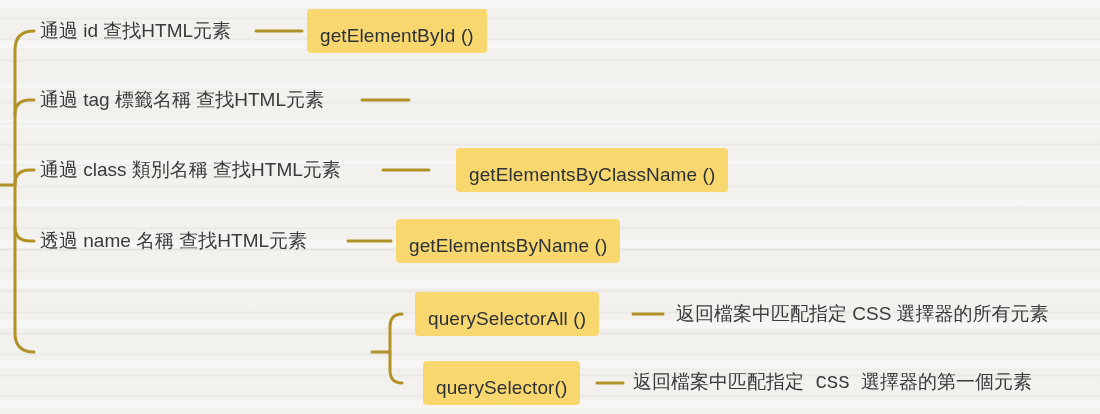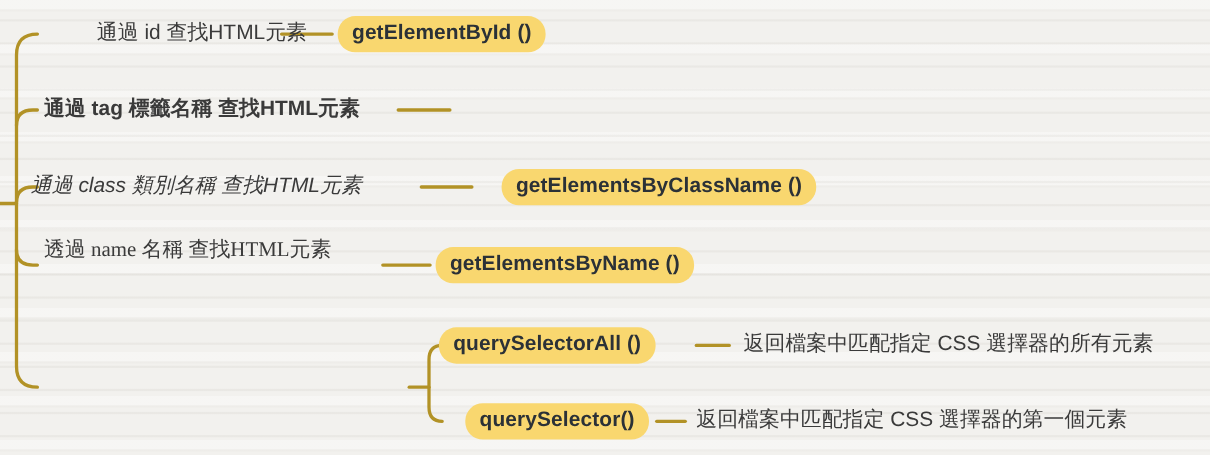--- a/index.html
+++ b/index.html
@@ -21,23 +21,23 @@
         rgba(255,255,255,0.0) 11px, rgba(255,255,255,0.0) 40px);
   }
   svg.connectors { position:absolute; left:0; top:0; width:1100px; height:414px; }
   svg.connectors path { fill:none; stroke:#b29226; stroke-width:3; stroke-linecap:round; }
   .label {
     position:absolute; transform:translateY(-50%);
     font-size:19px; line-height:1.2; color:#3a3a3a; white-space:nowrap;
   }
   .chip {
     position:absolute; transform:translateY(-50%);
-    background:#f9d76f; border-radius:16px;
-    padding:5px 13px 6px 13px;
-    font-size:19px; line-height:1.15; font-weight:700; letter-spacing:0.1px;
+    background:#f9d76f; border-radius:4px;
+    padding:16px 13px 6px 13px;
+    font-size:19px; line-height:1.15; font-weight:400; letter-spacing:0.1px;
     color:#2b3137; white-space:nowrap;
   }
   .desc {
     position:absolute; transform:translateY(-50%);
     font-size:19px; line-height:1.2; color:#3a3a3a; white-space:nowrap;
   }
 </style>
 </head>
 <body>
 
@@ -60,31 +60,31 @@
     <path d="M 383 170 L 429 170"></path>
     <path d="M 348 241 L 391 241"></path>
 
     <path d="M 372 352 L 390 352"></path>
     <path d="M 402 314 Q 390 314 390 327 L 390 370 Q 390 383 402 383"></path>
 
     <path d="M 633 314 L 663 314"></path>
     <path d="M 597 383 L 623 383"></path>
   </svg>
 
-  <div class="label" style="left:40px; top:31px;margin-left:48px;">通過 id 查找HTML元素</div>
+  <div class="label" style="left:40px; top:31px;">通過 id 查找HTML元素</div>
   <div class="chip" style="left:307px; top:31px;">getElementById ()</div>
 
-  <div class="label" style="left:40px; top:100px;font-weight:bold;">通過 tag 標籤名稱 查找HTML元素</div>
+  <div class="label" style="left:40px; top:100px;">通過 tag 標籤名稱 查找HTML元素</div>
 
-  <div class="label" style="left:28px; top:170px;font-style:italic;">通過 class 類別名稱 查找HTML元素</div>
+  <div class="label" style="left:40px; top:170px;">通過 class 類別名稱 查找HTML元素</div>
   <div class="chip" style="left:456px; top:170px;">getElementsByClassName ()</div>
 
-  <div class="label" style="left:40px; top:228px;font-family:Liberation Serif, serif;">透過 name 名稱 查找HTML元素</div>
+  <div class="label" style="left:40px; top:241px;">透過 name 名稱 查找HTML元素</div>
   <div class="chip" style="left:396px; top:241px;text-align:center;">getElementsByName ()</div>
 
 
-  <div class="chip" style="left:399px; top:314px;">querySelectorAll ()</div>
+  <div class="chip" style="left:415px; top:314px;">querySelectorAll ()</div>
   <div class="desc" style="left:676px; top:314px;">返回檔案中匹配指定 CSS 選擇器的所有元素</div>
 
   <div class="chip" style="left:423px; top:383px;">querySelector()</div>
-  <div class="desc" style="left:633px; top:383px;">返回檔案中匹配指定 CSS 選擇器的第一個元素</div>
+  <div class="desc" style="left:633px; top:383px;font-family:Liberation Mono, monospace;">返回檔案中匹配指定 CSS 選擇器的第一個元素</div>
 
 </div>
 
 </body></html>

